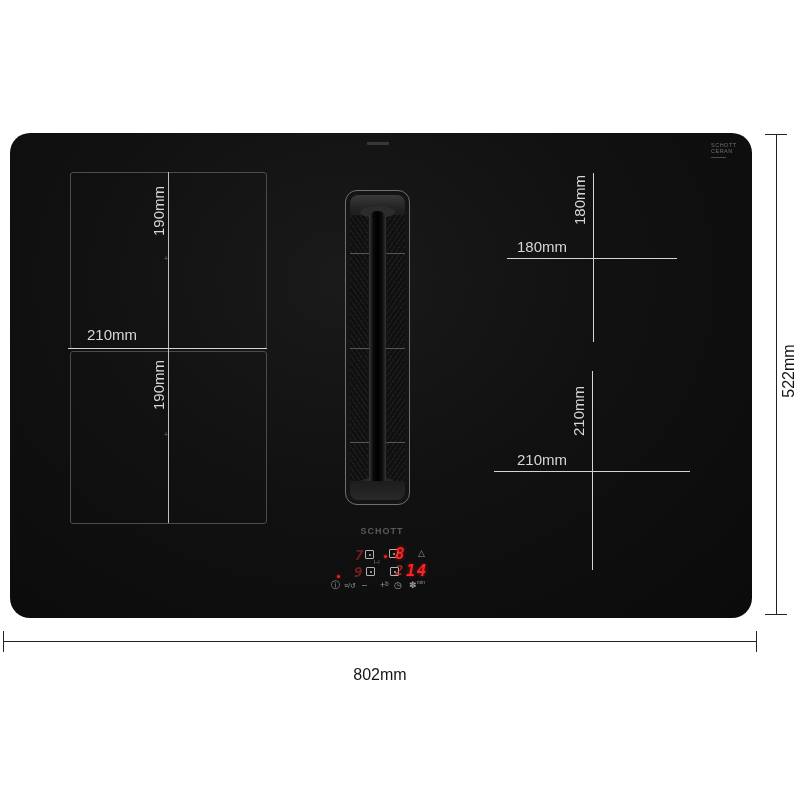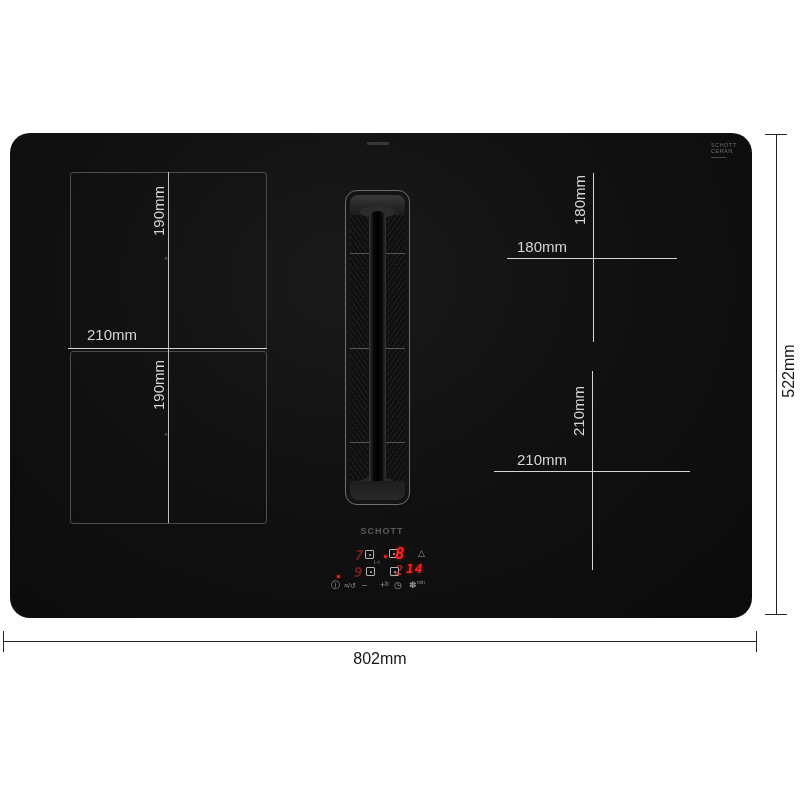--- a/index.html
+++ b/index.html
@@ -61,21 +61,21 @@
   
   #brand{position:absolute;left:356px;top:526px;width:52px;text-align:center;color:#5a5a5a;
          font-size:9px;font-weight:bold;letter-spacing:1px;}
   .led{position:absolute;font-family:"DejaVu Sans Mono",monospace;font-style:italic;font-weight:bold;
        color:#ff2222;text-shadow:0 0 4px rgba(255,30,30,0.55);}
   .ghost{color:rgba(205,45,45,0.5);text-shadow:none;}
   #led-ghost7{left:355px;top:547px;font-size:14px;}
   #led-power{left:395px;top:544px;font-size:16px;}
   #led-ghost9{left:354px;top:564px;font-size:14px;}
   #led-ghost2{left:395px;top:562px;font-size:14px;color:rgba(225,45,45,0.7);}
-  #led-timer{left:406px;top:561px;font-size:13px;letter-spacing:1px;}
+  #led-timer{left:406px;top:561px;font-size:16px;letter-spacing:1px;}
   #min-label{position:absolute;left:417px;top:579px;font-size:5px;color:#909090;}
   .sq{position:absolute;width:7px;height:7px;border:1px solid #b2b2b2;border-radius:1px;}
   .sq i{position:absolute;left:2.5px;top:2.5px;width:2px;height:2px;background:#b2b2b2;border-radius:50%;}
   #sq1{left:365px;top:550px;} #sq2{left:389px;top:549px;}
   #sq3{left:366px;top:567px;} #sq4{left:390px;top:567px;}
   .reddot{position:absolute;width:3px;height:3px;border-radius:50%;background:#ff2020;box-shadow:0 0 3px rgba(255,30,30,0.8);}
   #reddotA{left:384px;top:555px;} #reddotB{left:337px;top:575px;}
   #bridge-icon{position:absolute;left:374px;top:559px;font-size:5px;color:#9b8070;letter-spacing:0;}
   .panelicon{position:absolute;color:#9a9a9a;font-size:9px;line-height:10px;}
   #icon-warning{left:418px;top:548px;}
@@ -89,21 +89,21 @@
   
   .dimline{position:absolute;background:#232323;}
   #dimH-line{left:776px;top:135px;width:1px;height:480px;}
   #dimH-tick-top{left:765px;top:134px;width:22px;height:1px;}
   #dimH-tick-bot{left:765px;top:614px;width:22px;height:1px;}
   #dimW-line{left:3px;top:641px;width:754px;height:1px;}
   #dimW-tick-l{left:3px;top:631px;width:1px;height:21px;}
   #dimW-tick-r{left:756px;top:631px;width:1px;height:21px;}
   .dimlabel{position:absolute;color:#161616;font-size:16px;white-space:nowrap;}
   #lbl-522{left:759px;top:362px;width:60px;height:18px;line-height:18px;text-align:center;transform:rotate(-90deg);}
-  #lbl-802{left:330px;top:650px;width:100px;text-align:center;}
+  #lbl-802{left:330px;top:666px;width:100px;text-align:center;}
 </style>
 </head>
 <body>
 
 <div id="canvas">
 
   <div id="hob"></div>
 
   <div class="zonerect" id="zone-rect-top"></div>
   <div class="zonerect" id="zone-rect-bottom"></div>

